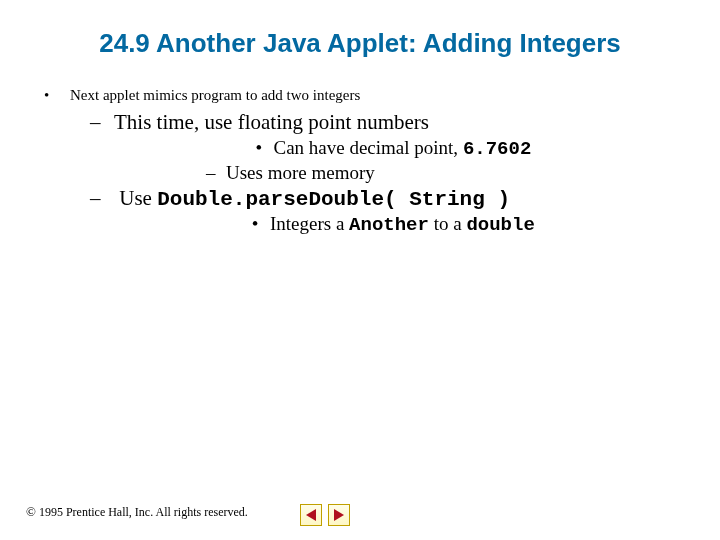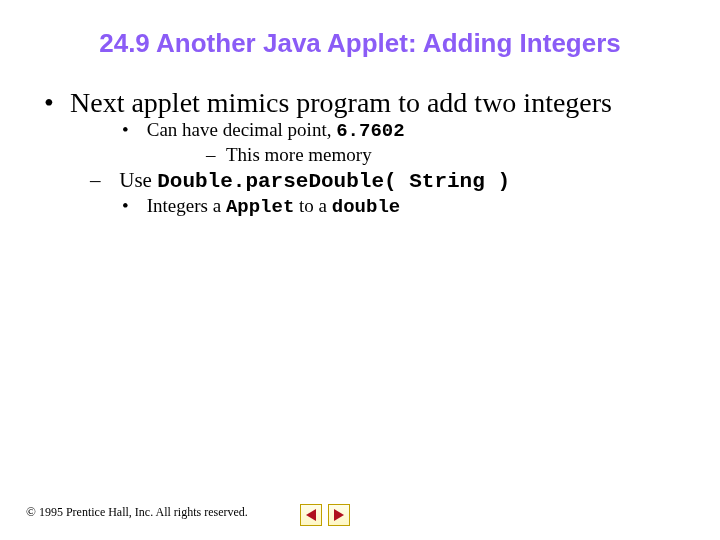--- a/index.html
+++ b/index.html
@@ -13,37 +13,37 @@
     position: relative;
   }
   .slide {
     width: 720px;
     height: 540px;
     position: relative;
     box-sizing: border-box;
     padding: 18px 30px 0 30px;
   }
   .title {
-    color: #8b5cf6;
+    color: #0369a1;
     font-weight: bold;
     font-size: 26px;
     text-align: center;
     margin: 10px 0 28px 0;
     font-family: Arial, Helvetica, sans-serif;
   }
   ul { margin: 0; padding: 0; }
   li { list-style: none; }
 
-  .lvl1 { font-size: 28px; margin-left: 40px; margin-bottom: 0; }
+  .lvl1 { font-size: 15px; margin-left: 40px; margin-bottom: 6px; }
   .lvl1::before { content: "•"; display: inline-block; width: 26px; margin-left: -26px; }
 
   .lvl2 { font-size: 21px; margin-left: 84px; margin-bottom: 2px; margin-top: 2px; }
   .lvl2::before { content: "–"; display: inline-block; width: 24px; margin-left: -24px; }
 
-  .lvl3 { font-size: 19px; margin-left: 112px; margin-bottom: 2px; }
+  .lvl3 { font-size: 19px; margin-left: 80px; margin-bottom: 2px; text-align: center; }
   .lvl3::before { content: "•"; display: inline-block; width: 20px; margin-left: -20px; }
 
   .lvl4 { font-size: 19px; margin-left: 196px; margin-bottom: 2px; }
   .lvl4::before { content: "–"; display: inline-block; width: 20px; margin-left: -20px; }
 
   .code { font-family: "Courier New", Courier, monospace; font-weight: bold; }
 
   .footer {
     position: absolute;
     left: 26px;
@@ -88,36 +88,37 @@
 </head>
 <body>
 
 <div class="slide">
 
   <div class="title">24.9   Another Java Applet: Adding Integers</div>
 
   <ul>
     <li class="lvl1"><span>Next applet mimics program to add two integers</span></li>
 
+    <li class="lvl2"><span>This time, use floating point numbers</span></li>
 
     <li class="lvl3">
       <span>Can have decimal point, </span><span class="code">6.7602</span>
     </li>
 
 
 
-    <li class="lvl4"><span>This more memory</span></li>
+    <li class="lvl4"><span>Uses more memory</span></li>
 
 
     <li class="lvl2">
       <span>Use </span><span class="code">Double.parseDouble( String )</span>
     </li>
 
     <li class="lvl3">
-      <span>Integers a </span><span class="code">Applet</span><span> to a </span><span class="code">double</span>
+      <span>Integers a </span><span class="code">Another</span><span> to a </span><span class="code">double</span>
     </li>
   </ul>
 
   <div class="footer">
     <span class="copyright-symbol">©</span>
     <span> 1995 Prentice Hall, Inc.  All rights reserved.</span>
   </div>
 
   <div class="nav">
     <div class="nav-btn">

